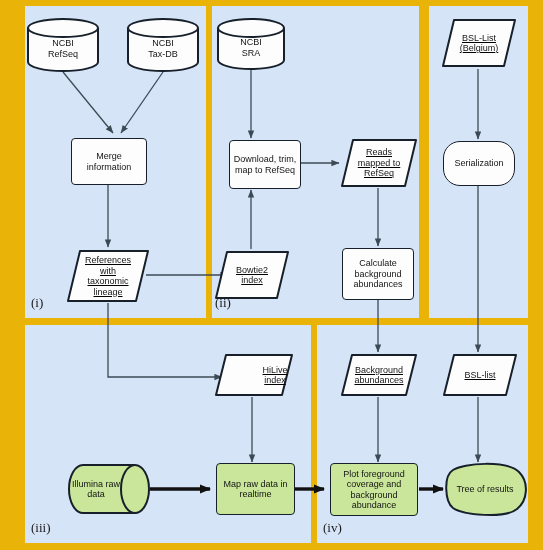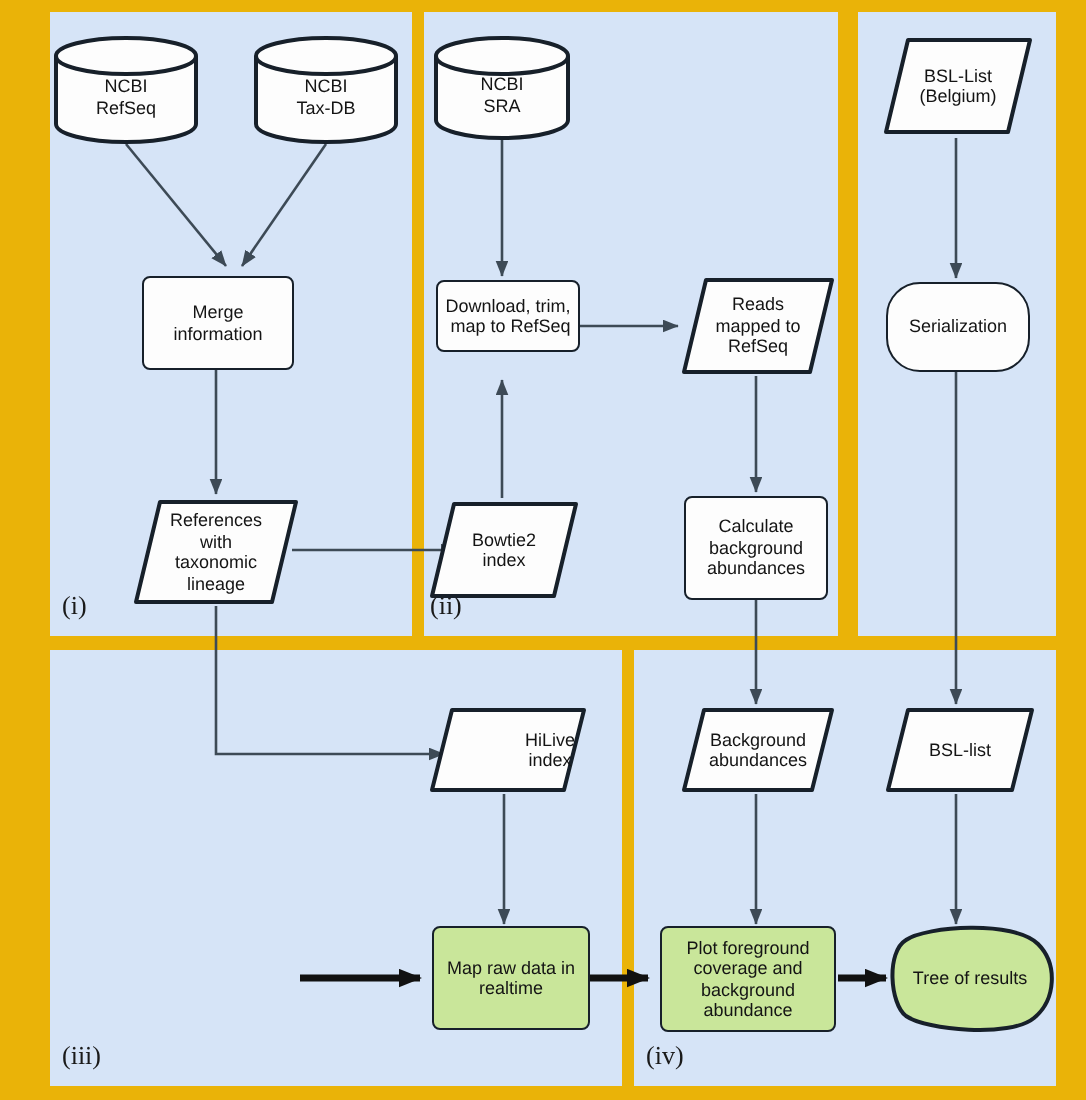--- a/index.html
+++ b/index.html
@@ -5,21 +5,21 @@
   html,body{margin:0;padding:0;background:#ffffff;}
   body{width:543px;height:550px;font-family:"Liberation Sans",sans-serif;}
   #root{position:relative;width:543px;height:550px;overflow:hidden;background:#eab308;}
   .panel{position:absolute;background:#d6e4f7;}
   .panel-label{position:absolute;font-size:13px;color:#1a1a1a;font-family:"Liberation Serif",serif;}
   svg.edges{position:absolute;left:0;top:0;width:543px;height:550px;overflow:visible;pointer-events:none;}
   .node{position:absolute;box-sizing:border-box;display:flex;align-items:center;justify-content:center;text-align:center;}
   .node .lbl{position:relative;z-index:3;font-size:9px;line-height:10.5px;color:#141414;padding:0 2px;}
   .rect{background:#fdfdfd;border:1.6px solid #17202a;border-radius:4px;}
   .rect.green{background:#c9e69a;}
-  .para{background:transparent;border:none;}
+  .para{background:transparent;border:none;text-decoration:underline;}
   .para .shape{position:absolute;left:0;top:0;width:100%;height:100%;z-index:1;}
   .cyl{background:transparent;border:none;}
   .cyl .shape{position:absolute;left:0;top:0;width:100%;height:100%;z-index:1;}
   .ell{background:transparent;border:none;}
   .ell .shape{position:absolute;left:0;top:0;width:100%;height:100%;z-index:1;}
 </style>
 </head>
 <body>
 
 <div id="root">
@@ -100,21 +100,21 @@
 
   <div class="node cyl" style="left:216px;top:17px;width:70px;height:54px;">
     <svg class="shape" viewBox="0 0 70 54" preserveAspectRatio="none">
       <path d="M2,11 L2,43 A33,9 0 0 0 68,43 L68,11 A33,9 0 0 0 2,11 z" fill="#fdfdfd" stroke="#17202a" stroke-width="2"></path>
       <path d="M2,11 A33,9 0 0 0 68,11" fill="none" stroke="#17202a" stroke-width="2"></path>
     </svg>
     <div class="lbl" style="margin-top:7px;white-space:pre-line;">NCBI
 SRA</div>
   </div>
 
-  <div class="node rect" style="left:218px;top:140px;width:72px;height:36px;text-align:right;">
+  <div class="node rect" style="left:229px;top:140px;width:72px;height:49px;">
     <div class="lbl" style="white-space:pre-line;">Download, trim,
 map to RefSeq</div>
   </div>
 
   <div class="node para" style="left:340px;top:138px;width:78px;height:50px;">
     <svg class="shape" viewBox="0 0 78 50" preserveAspectRatio="none">
       <path d="M13,2 L76,2 L65,48 L2,48 z" fill="#fdfdfd" stroke="#17202a" stroke-width="2" stroke-linejoin="round"></path>
     </svg>
     <div class="lbl" style="white-space:pre-line;">Reads
 mapped to
@@ -149,20 +149,28 @@
     <div class="lbl" style="white-space:pre-line;">Serialization</div>
   </div>
 
   <div class="node para" style="left:214px;top:353px;width:80px;height:44px;">
     <svg class="shape" viewBox="0 0 80 44" preserveAspectRatio="none">
       <path d="M12,2 L78,2 L68,42 L2,42 z" fill="#fdfdfd" stroke="#17202a" stroke-width="2" stroke-linejoin="round"></path>
     </svg>
     <div class="lbl" style="white-space:pre-line;margin-left:42px;">HiLive index</div>
   </div>
 
+  <div class="node cyl" style="left:55px;top:463px;width:96px;height:52px;">
+    <svg class="shape" viewBox="0 0 96 52" preserveAspectRatio="none">
+      <path d="M28,2 L80,2 A14,24 0 0 1 80,50 L28,50 A14,24 0 0 1 28,2 z" fill="#c9e69a" stroke="#17202a" stroke-width="2"></path>
+      <path d="M80,2 A14,24 0 0 0 80,50" fill="none" stroke="#17202a" stroke-width="2"></path>
+    </svg>
+    <div class="lbl" style="margin-right:14px;white-space:pre-line;">Illumina raw
+data</div>
+  </div>
 
   <div class="node rect green" style="left:216px;top:463px;width:79px;height:52px;">
     <div class="lbl" style="white-space:pre-line;">Map raw data in
 realtime</div>
   </div>
 
   <div class="panel-label" style="left:31px;top:520px;">(iii)</div>
 
   <div class="node para" style="left:340px;top:353px;width:78px;height:44px;">
     <svg class="shape" viewBox="0 0 78 44" preserveAspectRatio="none">

